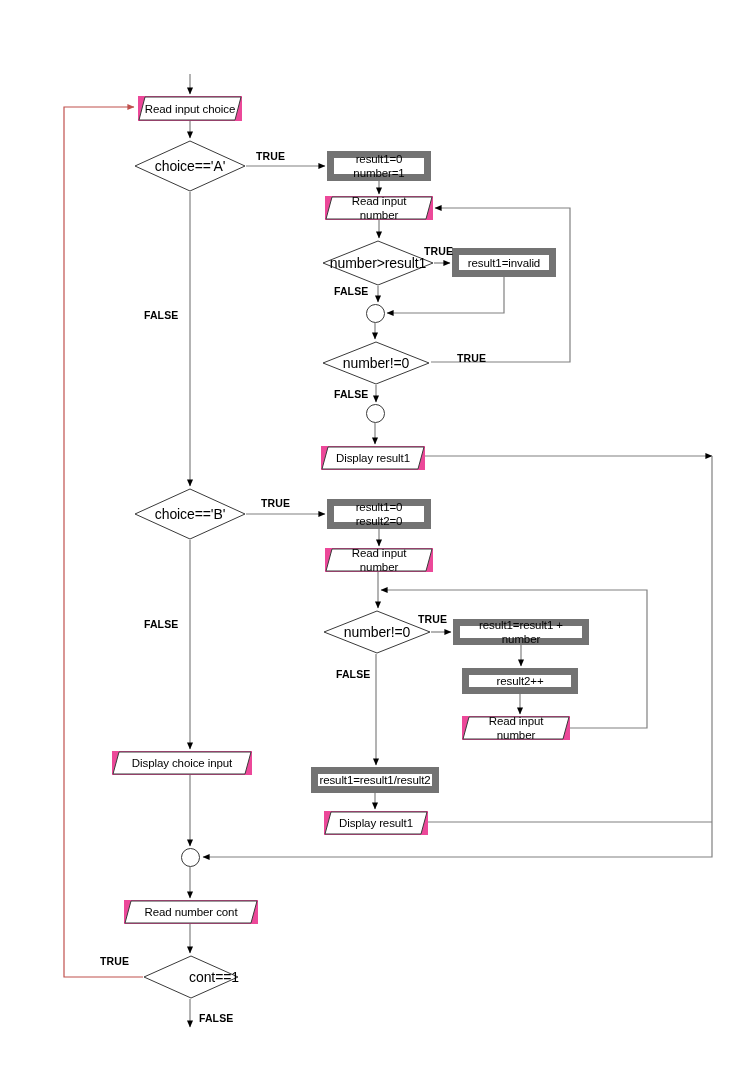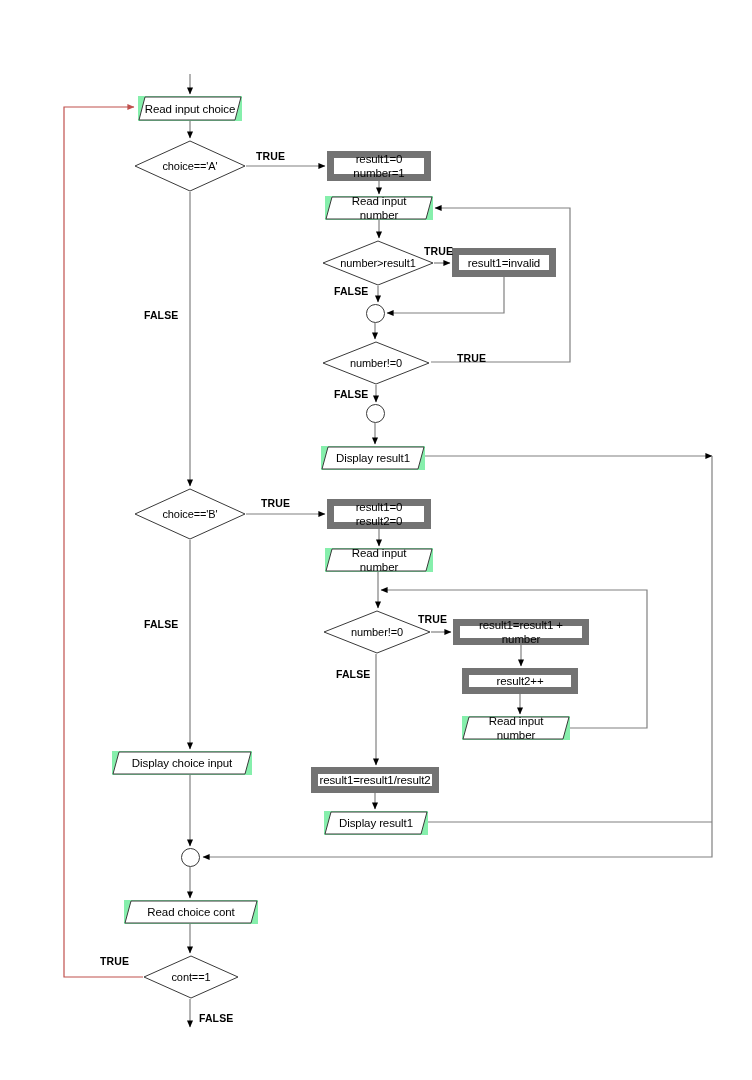--- a/index.html
+++ b/index.html
@@ -38,21 +38,21 @@
     font-size: 11.5px;
     line-height: 14px;
     color: #000;
     letter-spacing: -0.1px;
   }
   .node.process {
     border: 7px solid #737373;
     background: #ffffff;
   }
   .node.io {
-    background: #86efac;
+    background: #ec4899;
     text-align: center;
   }
   .io-shape {
     position: absolute;
     left: 0; top: 0;
     width: 100%; height: 100%;
   }
   .io-label {
     position: relative;
     z-index: 2;
@@ -62,21 +62,21 @@
     background: transparent;
   }
   .dec-shape {
     position: absolute;
     left: 0; top: 0;
     width: 100%; height: 100%;
   }
   .dec-label {
     position: relative;
     z-index: 2;
-    font-size: 11px;
+    font-size: 14px;
   }
   .connector-node {
     position: absolute;
     border: 1px solid #3a3a3a;
     border-radius: 50%;
     background: #ffffff;
     box-sizing: border-box;
   }
   .edge-label {
     position: absolute;
@@ -283,24 +283,24 @@
     </svg>
     <span class="io-label">Display result1</span>
   </div>
 
   <div class="connector-node" style="left:181px; top:848px; width:19px; height:19px;"></div>
 
   <div class="node io" style="left:124px; top:900px; width:134px; height:24px;">
     <svg class="io-shape" viewBox="0 0 134 24" preserveAspectRatio="none">
       <polygon points="7,1 133,1 127,23 1,23" fill="#ffffff" stroke="#3a3a3a" stroke-width="1"></polygon>
     </svg>
-    <span class="io-label">Read choice cont</span>
-  </div>
-
-  <div class="node decision" style="left:143px; top:955px; width:96px; height:44px;">
+    <span class="io-label">Read number cont</span>
+  </div>
+
+  <div class="node decision" style="left:143px; top:955px; width:96px; height:44px;justify-content:flex-end;">
     <svg class="dec-shape" viewBox="0 0 96 44" preserveAspectRatio="none">
       <polygon points="48,1 95,22 48,43 1,22" fill="#ffffff" stroke="#3a3a3a" stroke-width="1"></polygon>
     </svg>
     <span class="dec-label">cont==1</span>
   </div>
 
   <span class="edge-label" style="left:256px; top:150px;">TRUE</span>
   <span class="edge-label" style="left:144px; top:309px;">FALSE</span>
   <span class="edge-label" style="left:424px; top:245px;">TRUE</span>
   <span class="edge-label" style="left:334px; top:285px;">FALSE</span>

